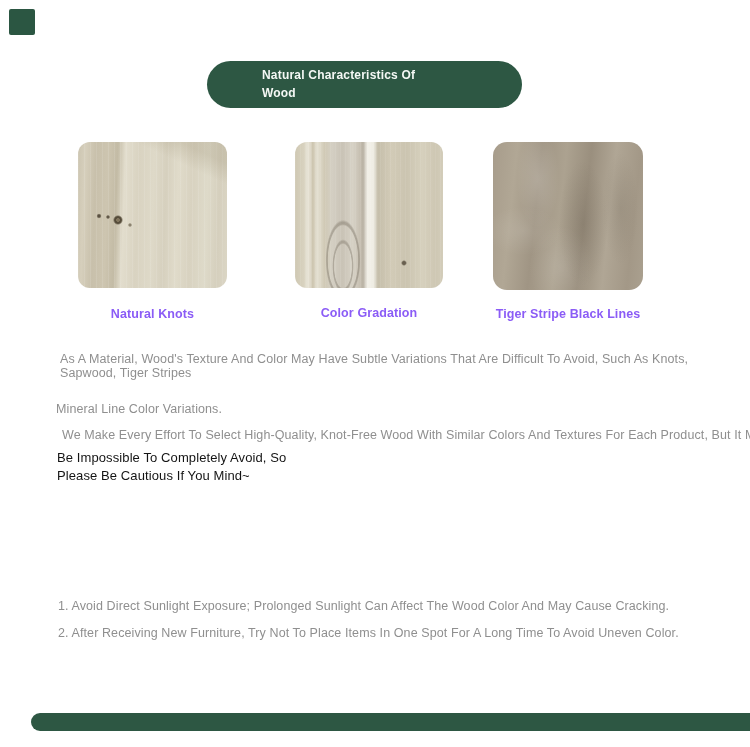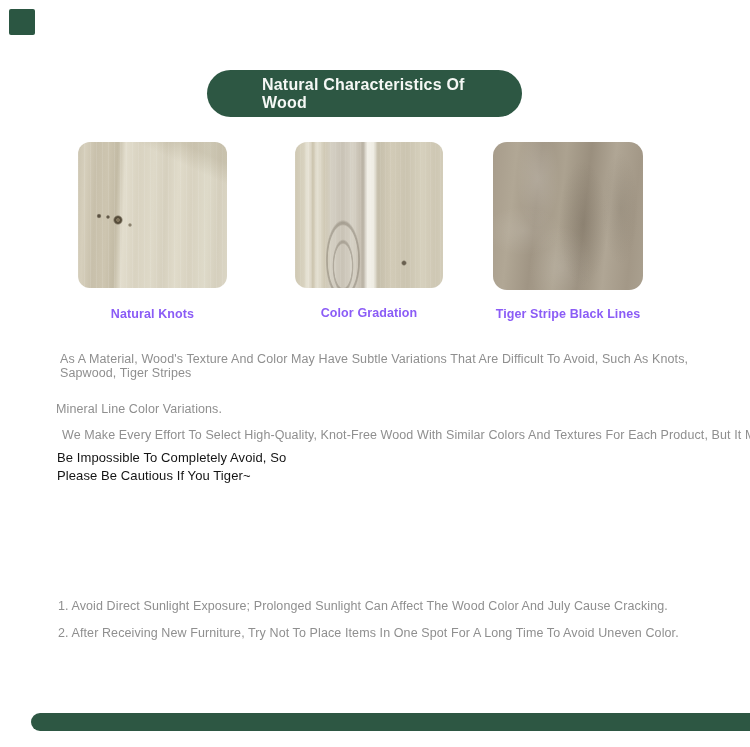--- a/index.html
+++ b/index.html
@@ -8,23 +8,23 @@
   .page {
     position:relative; width:750px; height:747px; background:#ffffff;
     overflow:hidden; margin:0 auto;
   }
   
   .accent-square {
     position:absolute; left:9px; top:9px; width:26px; height:26px;
     background:#2b5642; border-radius:2px;
   }
   .title-banner {
-    position:absolute; left:207px; top:70px; width:315px; height:47px;
+    position:absolute; left:207px; top:61px; width:315px; height:47px;
     background:#2d5743; border-radius:24px; color:#f5f8f5;
-    padding:6px 10px 0 55px; font-size:16px; font-weight:bold;
+    padding:6px 10px 0 55px; font-size:12px; font-weight:bold;
     line-height:17.5px; letter-spacing:.2px;
   }
   .bottom-banner {
     position:absolute; left:31px; top:713px; width:719px; height:18px;
     background:#2d5743; border-radius:10px 0 0 10px;
   }
   .tips-banner {
     position:absolute; left:54px; top:537px; width:152px; height:41px;
     background:#2d5743; border-radius:21px; color:#f2f6f2;
     font-size:15px; font-weight:bold; text-align:center; line-height:41px;
@@ -106,22 +106,22 @@
     <div>As A Material, Wood's Texture And Color May Have Subtle Variations That Are Difficult To Avoid, Such As Knots,</div>
     <div>Sapwood, Tiger Stripes</div>
   </div>
 
   <div class="gray-text" id="desc-2">Mineral Line Color Variations.</div>
 
   <div class="gray-text" id="desc-3">We Make Every Effort To Select High-Quality, Knot-Free Wood With Similar Colors And Textures For Each Product, But It May Still</div>
 
   <div class="black-text">
     <div>Be Impossible To Completely Avoid, So</div>
-    <div>Please Be Cautious If You Tiger~</div>
+    <div>Please Be Cautious If You Mind~</div>
   </div>
 
 
-  <div class="gray-text" id="tip-1">1. Avoid Direct Sunlight Exposure; Prolonged Sunlight Can Affect The Wood Color And July Cause Cracking.</div>
+  <div class="gray-text" id="tip-1">1. Avoid Direct Sunlight Exposure; Prolonged Sunlight Can Affect The Wood Color And May Cause Cracking.</div>
   <div class="gray-text" id="tip-2">2. After Receiving New Furniture, Try Not To Place Items In One Spot For A Long Time To Avoid Uneven Color.</div>
 
   <div class="bottom-banner"></div>
 
 </div>
 
 </body></html>

